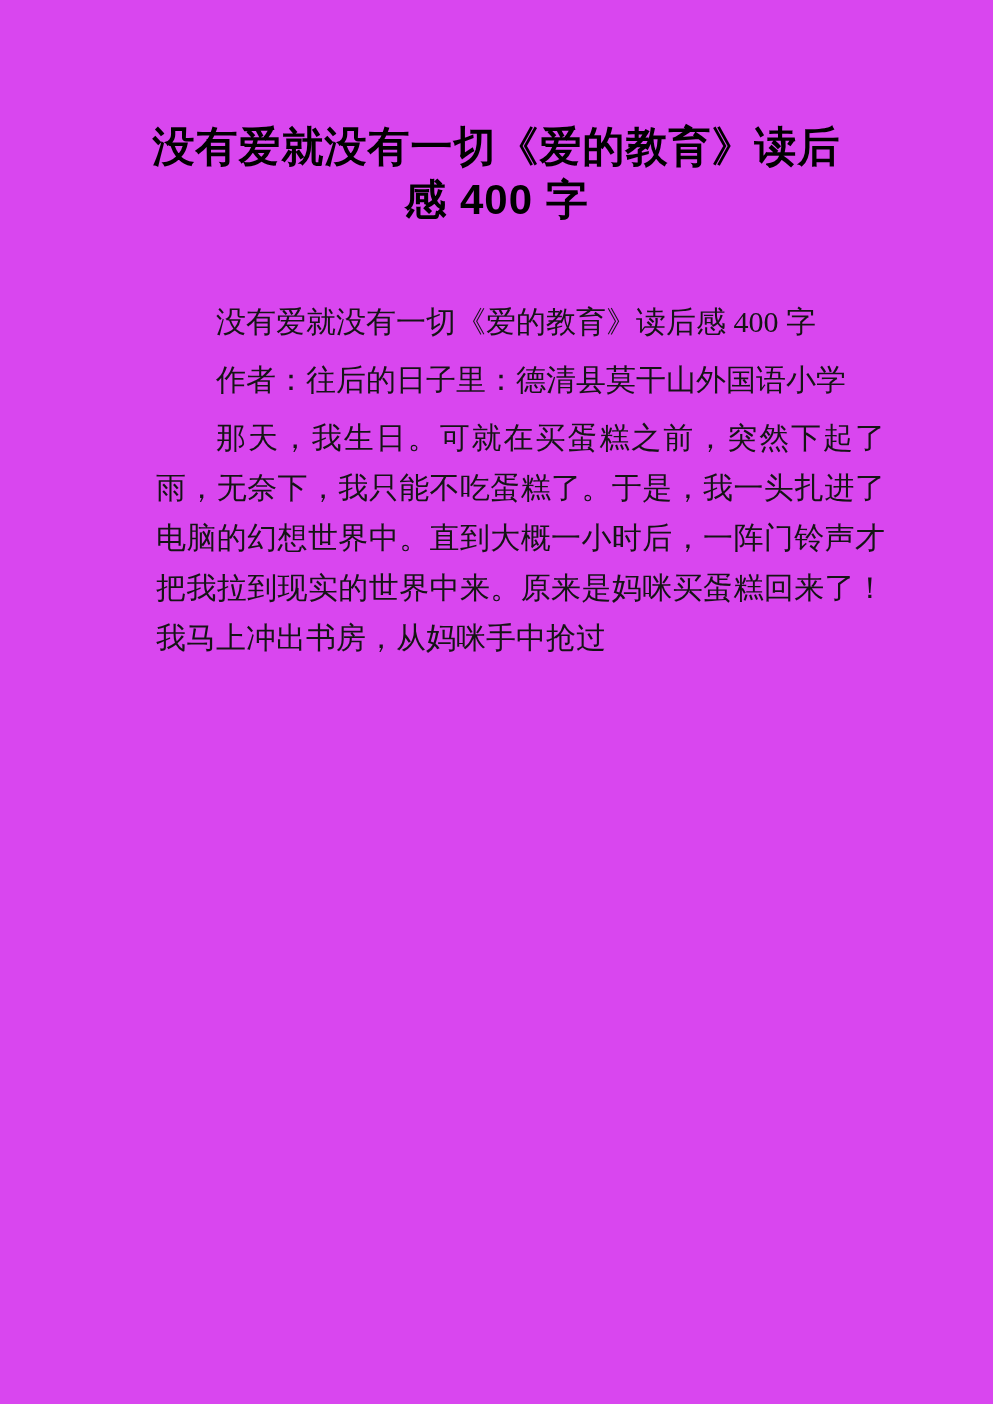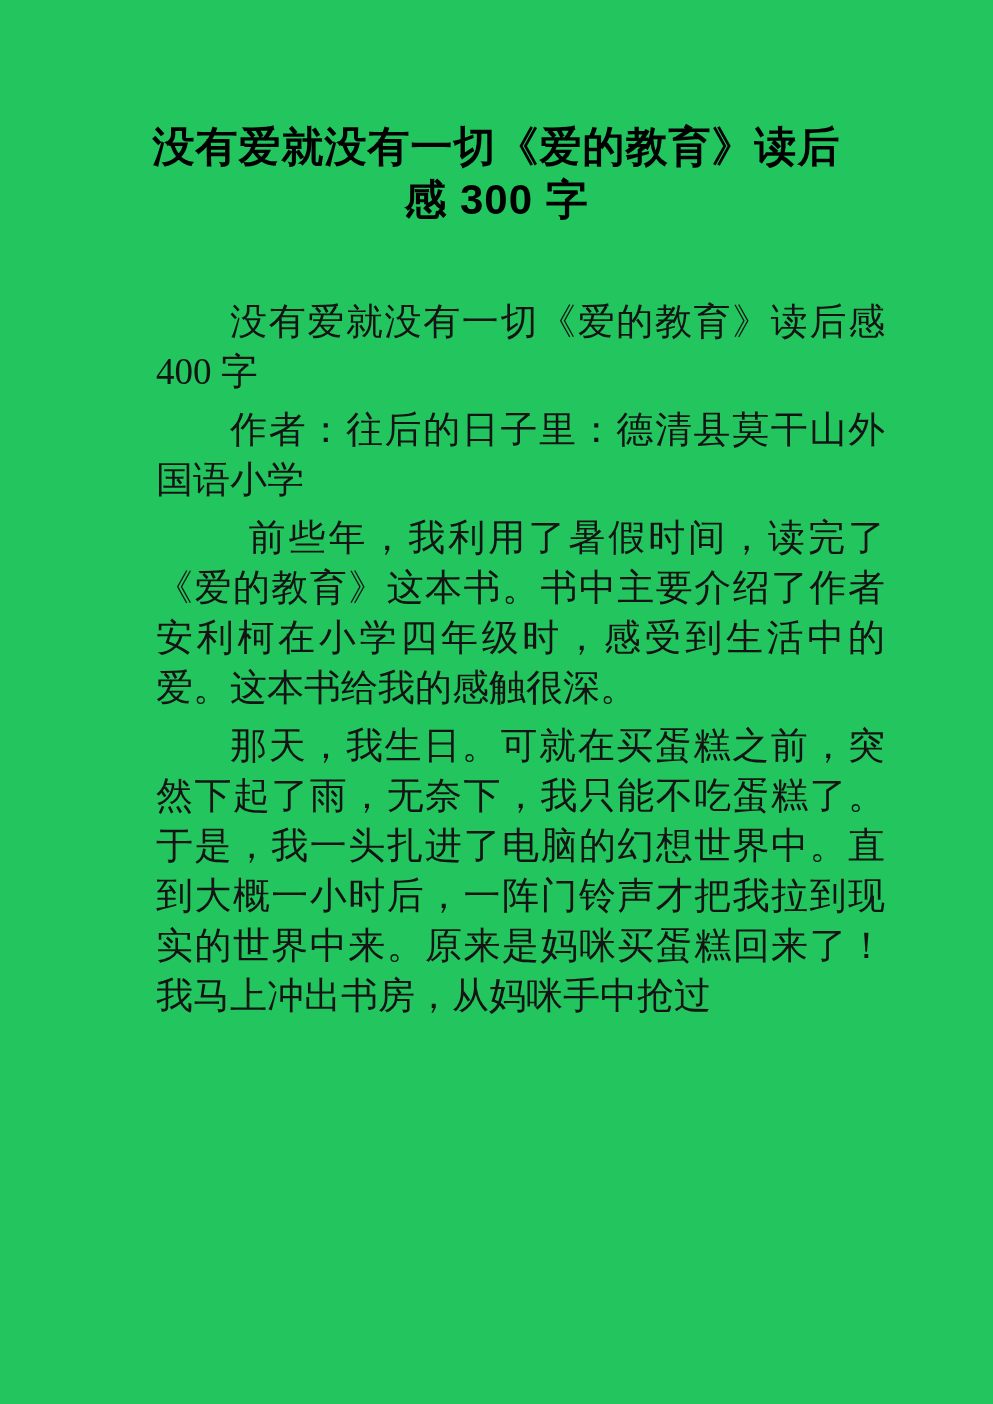--- a/index.html
+++ b/index.html
@@ -9,61 +9,60 @@
   body {
     width: 993px;
     height: 1404px;
     background: #f2f1ee;
     overflow: hidden;
   }
   .page {
     position: relative;
     width: 993px;
     height: 1404px;
-    background: #22c55e;
+    background: #d946ef;
   }
   .doc-title {
     margin: 0 auto;
     padding-top: 120px;
     width: 760px;
     text-align: center;
     font-family: "Liberation Sans", sans-serif;
     font-weight: 700;
     font-size: 42px;
     line-height: 53px;
     color: #000000;
     letter-spacing: 1px;
   }
   .doc-body {
     margin: 71px 108px 0 156px; 
     font-family: "Liberation Serif", serif;
-    font-size: 37px;
+    font-size: 30px;
     line-height: 50px;
     color: #141414;
     text-align: justify;
     text-justify: inter-ideograph;
   }
   .doc-body p {
     margin: 0 0 8px 0;
     text-indent: 2em;
   }
   .doc-body p.deep-indent {
     text-indent: 2.5em;
   }
 </style>
 </head>
 <body>
 
 <div class="page">
 
   <div class="doc-title">
     <div>没有爱就没有一切《爱的教育》读后</div>
-    <div>感 300 字</div>
+    <div>感 400 字</div>
   </div>
 
   <div class="doc-body">
     <p>没有爱就没有一切《爱的教育》读后感 400 字</p>
     <p>作者：往后的日子里：德清县莫干山外国语小学</p>
-    <p class="deep-indent">前些年，我利用了暑假时间，读完了《爱的教育》这本书。书中主要介绍了作者安利柯在小学四年级时，感受到生活中的爱。这本书给我的感触很深。</p>
     <p>那天，我生日。可就在买蛋糕之前，突然下起了雨，无奈下，我只能不吃蛋糕了。于是，我一头扎进了电脑的幻想世界中。直到大概一小时后，一阵门铃声才把我拉到现实的世界中来。原来是妈咪买蛋糕回来了！我马上冲出书房，从妈咪手中抢过</p>
   </div>
 
 </div>
 
 </body></html>

